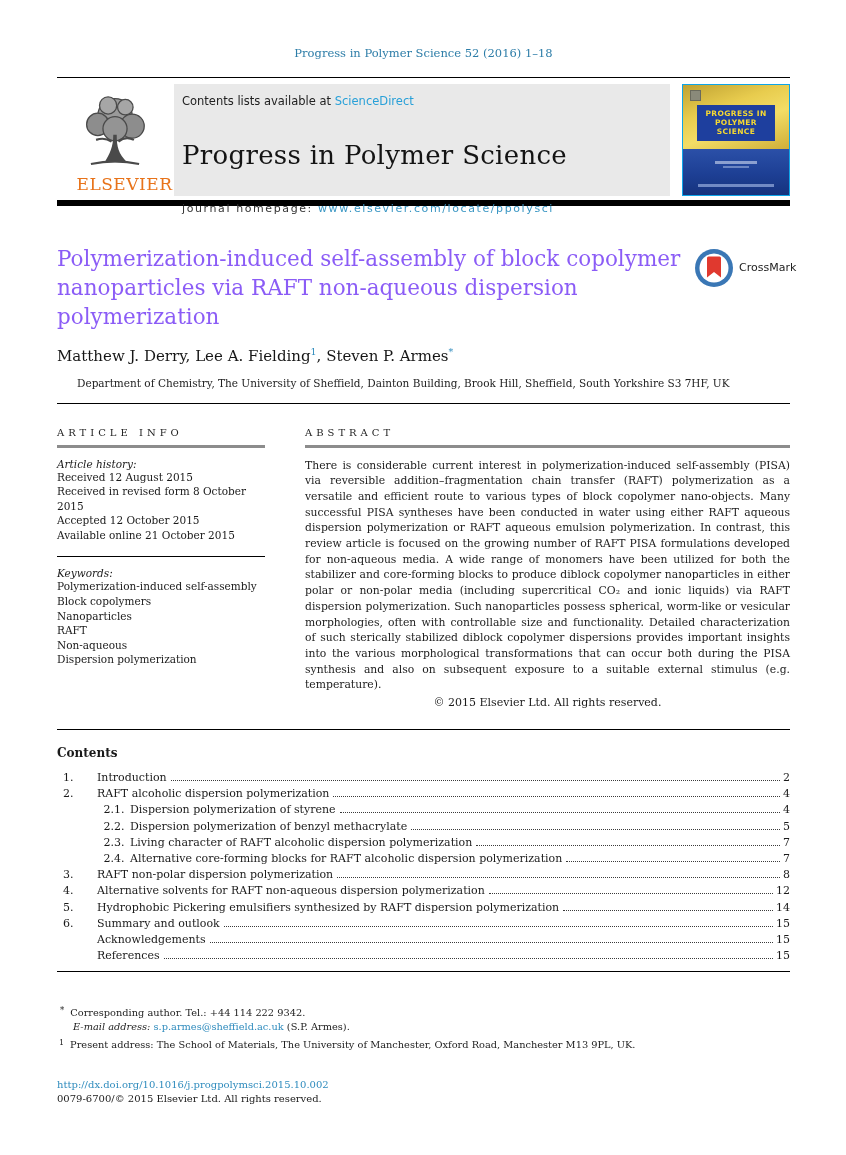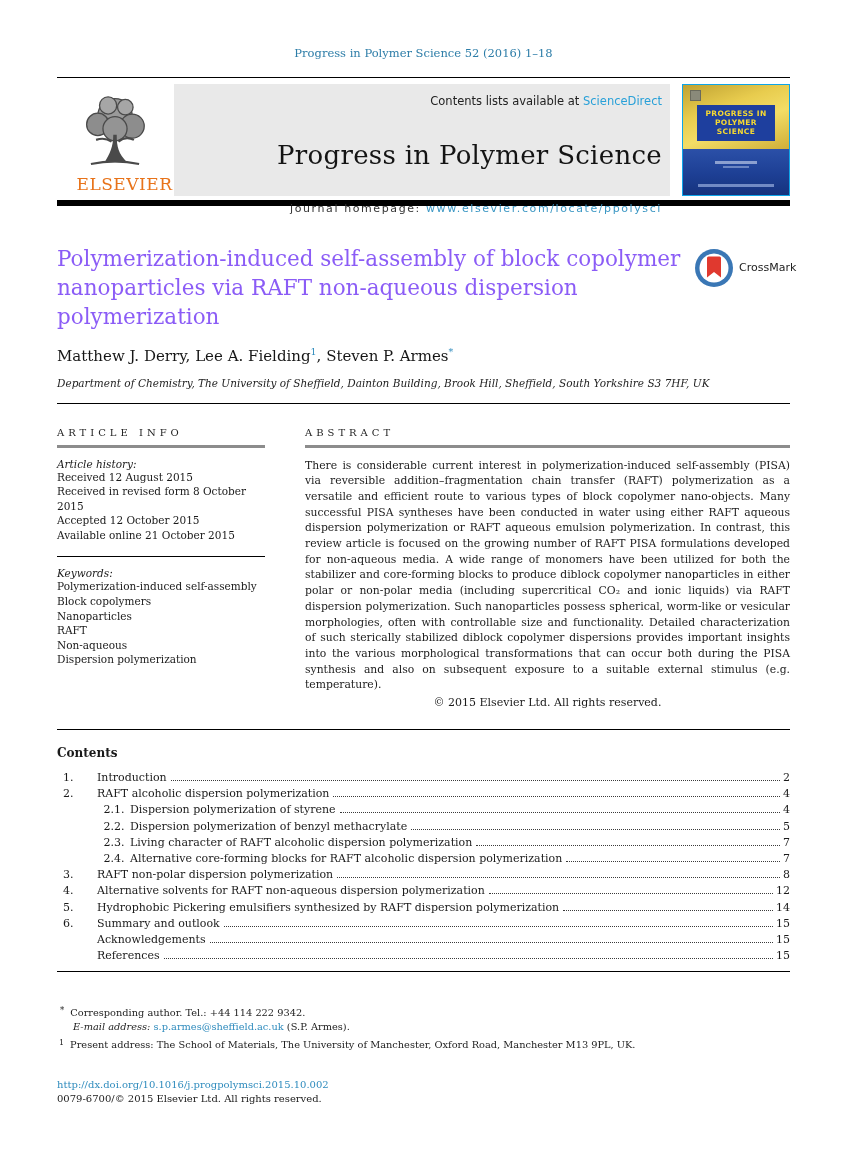--- a/index.html
+++ b/index.html
@@ -11,21 +11,21 @@
     padding:0 56px 0 57px; overflow:hidden;
   }
   
   .citation { margin-top:46px; text-align:center; font-size:11.5px; color:#2d7da8; }
   .rule-thin { border:none; border-top:1.4px solid #000; margin-top:17px; }
   
   .header-row { display:flex; margin-top:6px; height:112px; }
   .elsevier { width:115px; display:flex; flex-direction:column; align-items:center; justify-content:flex-end; background:#fff; padding-bottom:2px; }
   .elsevier svg { width:86px; height:86px; display:block; }
   .elsevier-word { font-family:"DejaVu Serif", serif; font-size:17px; color:#e8731a; letter-spacing:0.5px; margin-top:-2px;margin-left:20px; }
-  .banner { flex:1; background:#e9e9e9; display:flex; flex-direction:column; align-items:flex-end; justify-content:space-between; padding:10px 8px 12px 8px; margin-left:2px;gap:32px; }
+  .banner { flex:1; background:#e9e9e9; display:flex; flex-direction:column; align-items:flex-start; justify-content:space-between; padding:10px 8px 12px 8px; margin-left:2px;gap:32px; }
   .contents-line { font-family:"DejaVu Sans", sans-serif; font-size:11.5px; color:#222; }
   .contents-line a { color:#28a0d8; text-decoration:none; }
   .journal-title { font-size:26px; color:#141414; letter-spacing:0.3px; }
   .homepage-line { font-family:"DejaVu Sans", sans-serif; font-size:11px; letter-spacing:1.6px; color:#333; }
   .homepage-line a { color:#3b97c4; text-decoration:none; }
   
   .cover { width:108px; margin-left:12px; border:1px solid #0ea5e9; display:flex; flex-direction:column; }
   .cover-top { height:58%; background:linear-gradient(160deg,#bfa232 0%,#e8cc4e 35%,#f3dd66 60%,#cfae38 100%); position:relative; padding-top:6px; }
   .stamp { position:absolute; top:5px; left:7px; width:11px; height:11px; background:#8a8a7a; box-shadow:0 0 0 1px #6a6a5c inset; }
   .cover-titlebox { margin:14px auto 0 auto; width:78px; background:#1e3f9e; padding:4px 3px 5px 3px; text-align:center; }
@@ -36,21 +36,21 @@
   .cover-bottom .deco3 { position:absolute; bottom:18%; left:14%; width:72%; height:3px; background:#8fa6d8; opacity:0.75; }
   .thick-bar { height:6px; background:#000; margin-top:4px; }
   
   .title-row { display:flex; margin-top:38px; }
   .title { font-size:21.5px; font-weight:normal; line-height:29px; color:#8b5cf6; flex:1; }
   .crossmark { width:96px; display:flex; align-items:flex-start; gap:5px; padding-top:4px; }
   .crossmark svg { width:40px; height:40px; flex:none; }
   .crossmark-label { font-family:"DejaVu Sans", sans-serif; font-size:11px; color:#222; margin-top:13px; }
   .authors { margin-top:15px; font-size:15px; color:#161616; }
   .authors sup { font-size:9.5px; color:#2e8bbd; }
-  .affiliation { margin-top:12px; font-size:10.5px; font-style:italic; color:#222; }
+  .affiliation { margin-top:12px; font-size:10.5px; color:#222;margin-left:20px; }
   .rule-mid { border:none; border-top:1.4px solid #000; margin-top:14px; }
   
   .two-col { display:flex; margin-top:23px; }
   .col-left { width:208px; flex:none; }
   .col-right { flex:1; margin-left:40px; }
   .sec-heading { font-size:10px; letter-spacing:4px; color:#222; }
   .gray-rule { height:2.5px; background:#8c8c8c; margin-top:7px; }
   .hist-label, .kw-label { font-style:italic; font-size:10.5px; margin-top:10px; }
   .hist-line, .kw-line { font-size:10.5px; line-height:14.6px; }
   .col-left .divider { border:none; border-top:1px solid #000; margin-top:14px; }

